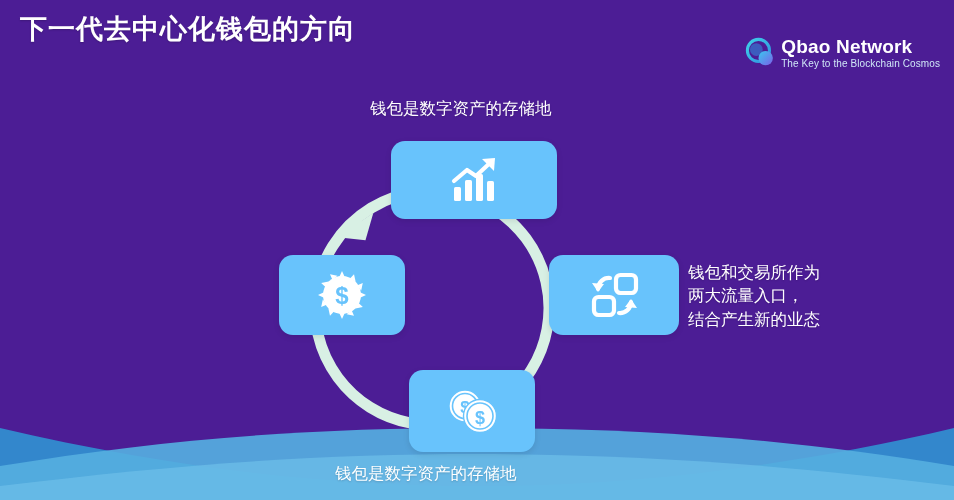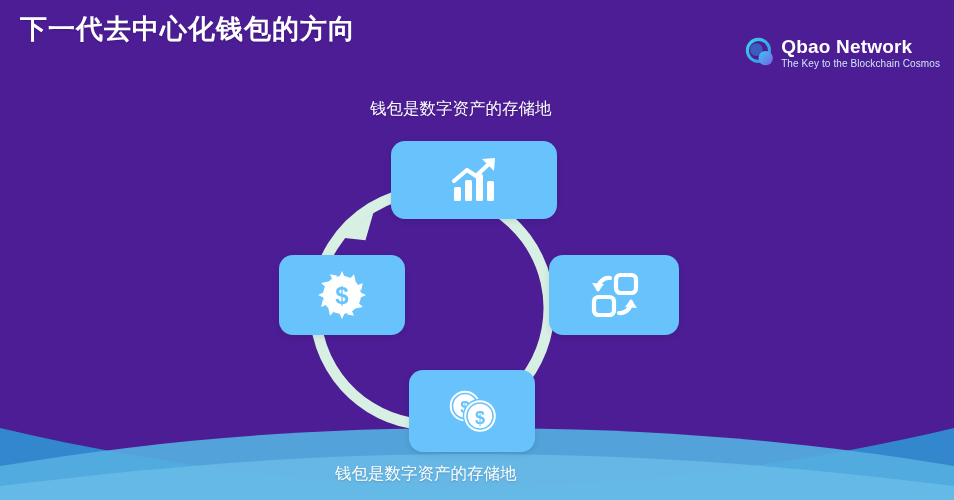--- a/index.html
+++ b/index.html
@@ -157,15 +157,18 @@
           <polygon points="2,26 9,22.8 9,29.2"></polygon>
           <polygon points="5.2,14 12.6,12.4 10,18.4"></polygon>
           <polygon points="14,5.2 21.4,6.8 16.6,11.2"></polygon>
         </g>
       </g>
       <text x="26" y="35" font-size="24" font-weight="700" fill="#68c3fc" text-anchor="middle" font-family="'Liberation Sans',sans-serif">$</text>
     </svg>
   </div>
 
   <div class="label label-top">钱包是数字资产的存储地</div>
+  <div class="label label-right">钱包和交易所作为
+两大流量入口，
+结合产生新的业态</div>
   <div class="label label-bottom">钱包是数字资产的存储地</div>
 
 </div>
 
 </body></html>

